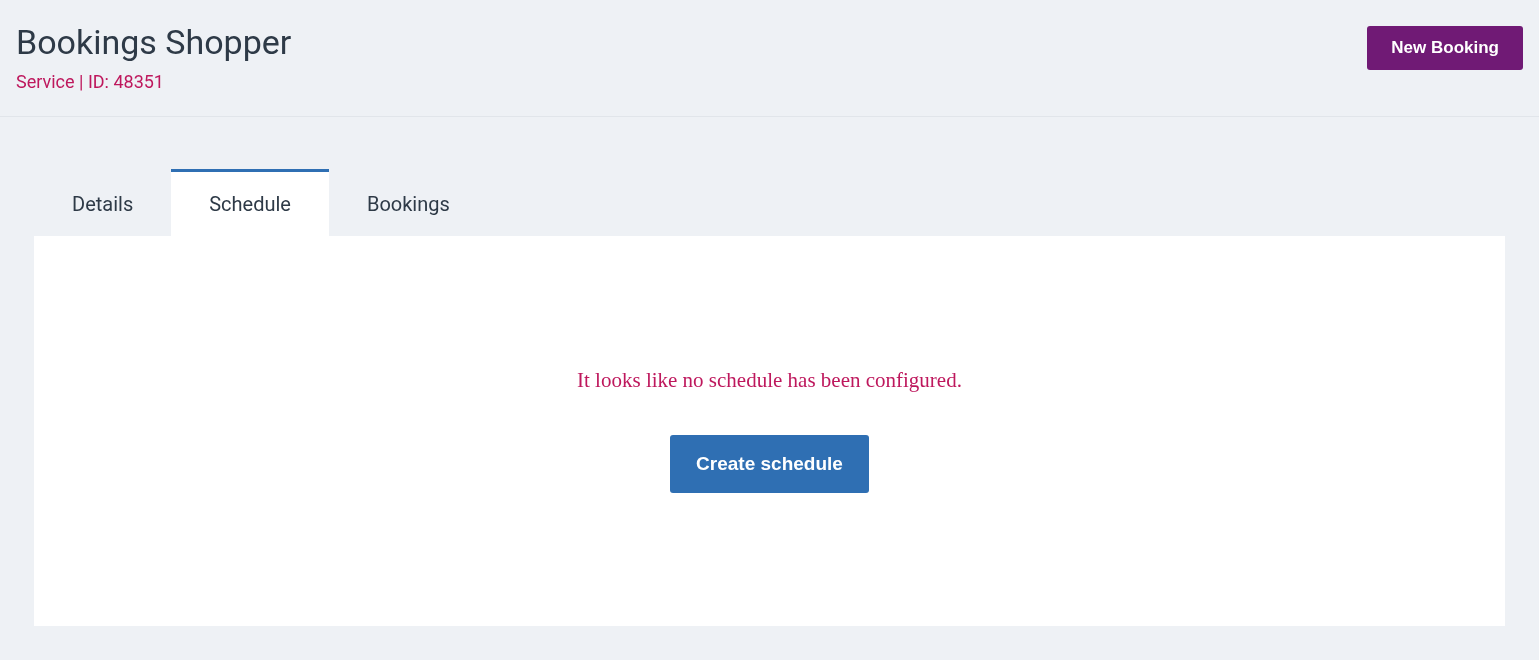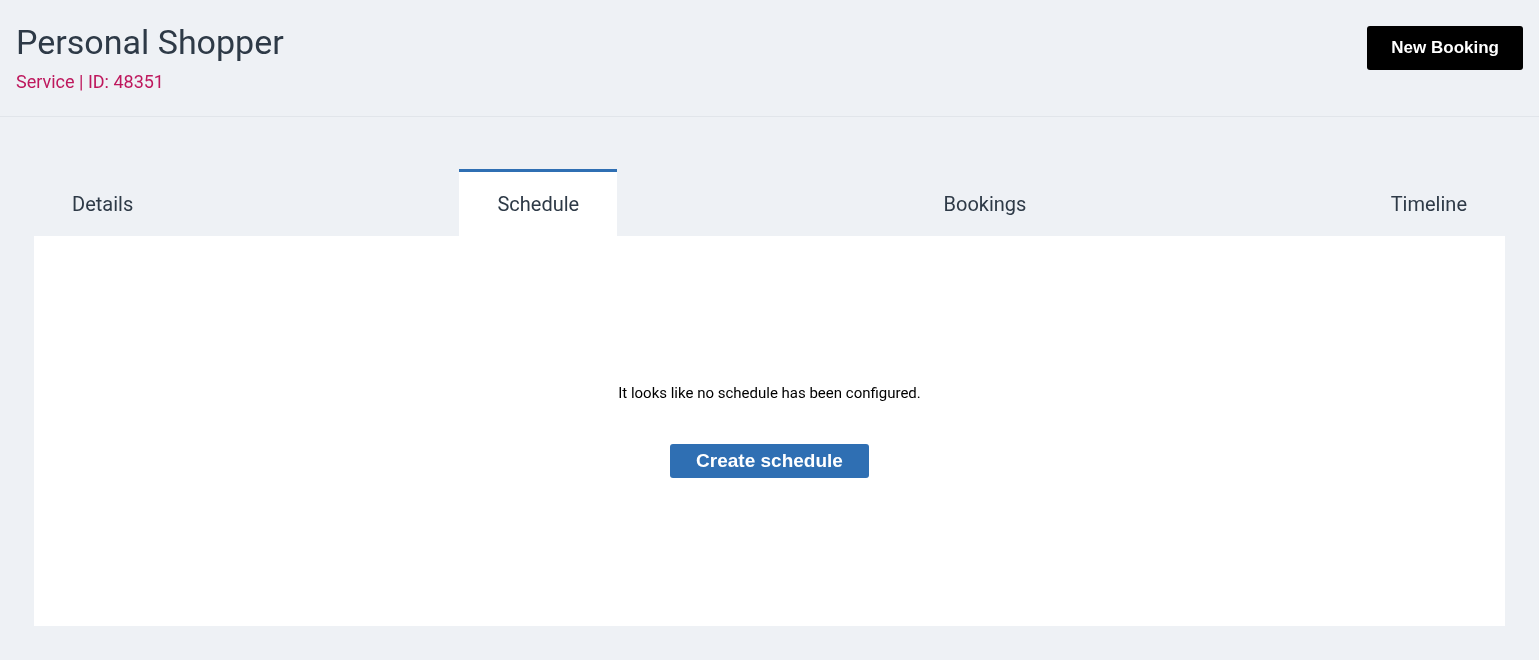--- a/index.html
+++ b/index.html
@@ -31,37 +31,36 @@
       color: #2e3a47;
       line-height: 1.2;
       margin-bottom: 8px;
     }
     .page-subtitle {
       font-size: 18px;
       color: #be185d;
       font-weight: 400;
     }
     .btn-primary {
-      background-color: #000000;
+      background-color: #701a75;
       color: #ffffff;
       border: none;
       padding: 12px 24px;
       font-size: 17px;
       font-weight: 600;
       border-radius: 3px;
       cursor: pointer;
       margin-top: 4px;
     }
     .content-area {
       padding: 52px 34px 0 34px;
     }
     .tabs {
       display: flex;
       gap: 0;
-      justify-content: space-between;
     }
     .tab {
       padding: 20px 38px;
       font-size: 20px;
       color: #2e3a47;
       cursor: pointer;
       border-top: 3px solid transparent;
       background: transparent;
       border-left: none;
       border-right: none;
@@ -76,51 +75,51 @@
     .tab-panel {
       background-color: #ffffff;
       min-height: 390px;
       display: flex;
       flex-direction: column;
       align-items: center;
       justify-content: center;
       padding: 60px 20px;
     }
     .empty-message {
-      font-size: 15px;
-      color: #000000;
+      font-size: 21px;
+      color: #be185d;
       margin-bottom: 42px;
       text-align: center;
+      font-family: Liberation Serif, serif;
     }
     .create-btn {
       background-color: #2f6fb3;
       color: #ffffff;
       border: none;
-      padding: 6px 26px;
+      padding: 18px 26px;
       font-size: 19px;
       font-weight: 600;
       border-radius: 3px;
       cursor: pointer;
     }
   </style>
 </head>
 <body>
 
 <div class="header">
   <div class="header-left">
-    <h1 class="page-title">Personal Shopper</h1>
+    <h1 class="page-title">Bookings Shopper</h1>
     <div class="page-subtitle">Service | ID: 48351</div>
   </div>
   <button class="btn-primary">New Booking</button>
 </div>
 
 <div class="content-area">
   <div class="tabs">
     <button class="tab">Details</button>
     <button class="tab active">Schedule</button>
     <button class="tab">Bookings</button>
-    <button class="tab">Timeline</button>
   </div>
   <div class="tab-panel">
     <div class="empty-message">It looks like no schedule has been configured.</div>
     <button class="create-btn">Create schedule</button>
   </div>
 </div>
 
 </body></html>

